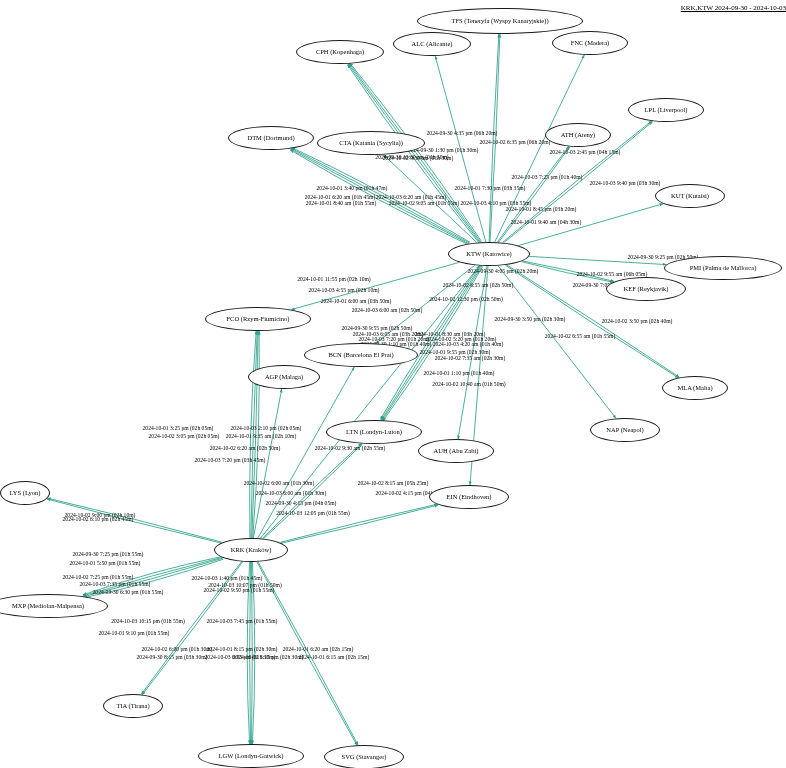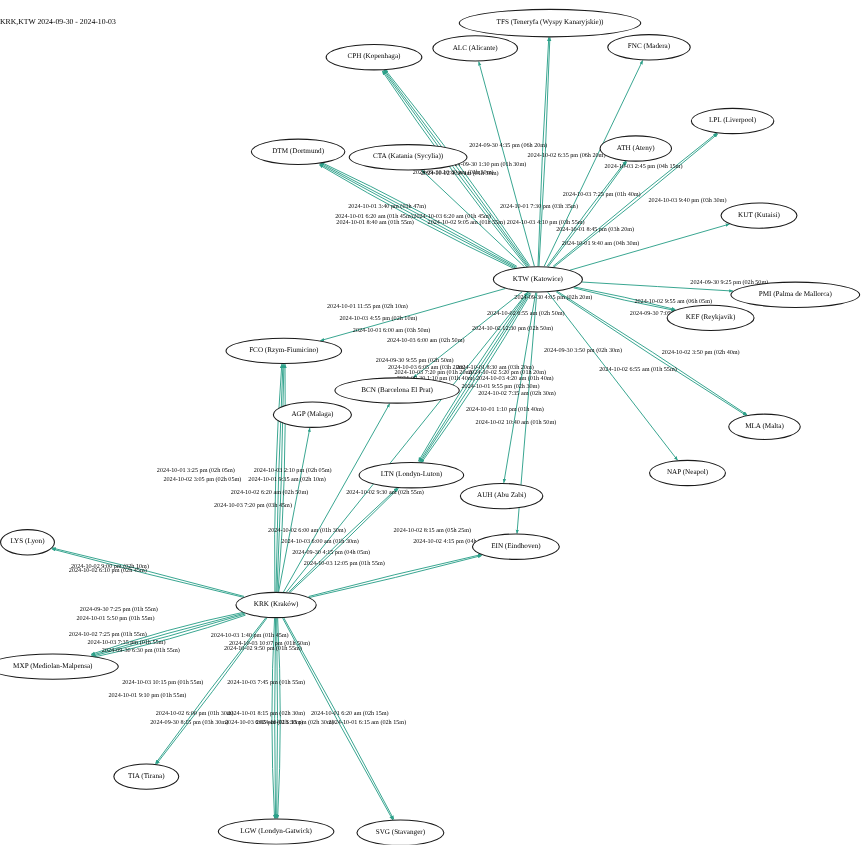--- a/index.html
+++ b/index.html
@@ -21,24 +21,25 @@
     top: 0;
     width: 786px;
     height: 768px;
   }
   .title-text {
     position: absolute;
     font-family: "Liberation Serif", serif;
     font-size: 7px;
     color: #000000;
     white-space: nowrap;
-    text-align: left;
+    text-align: right;
     left: 0;
     right: 0;
-    top: 16px;
+    top: 4px;
+    text-decoration: underline;
   }
   .node {
     position: absolute;
     transform: translate(-50%, -50%);
     display: flex;
     align-items: center;
     justify-content: center;
     box-sizing: border-box;
     border: 1px solid #1a1a1a;
     border-radius: 50%;

